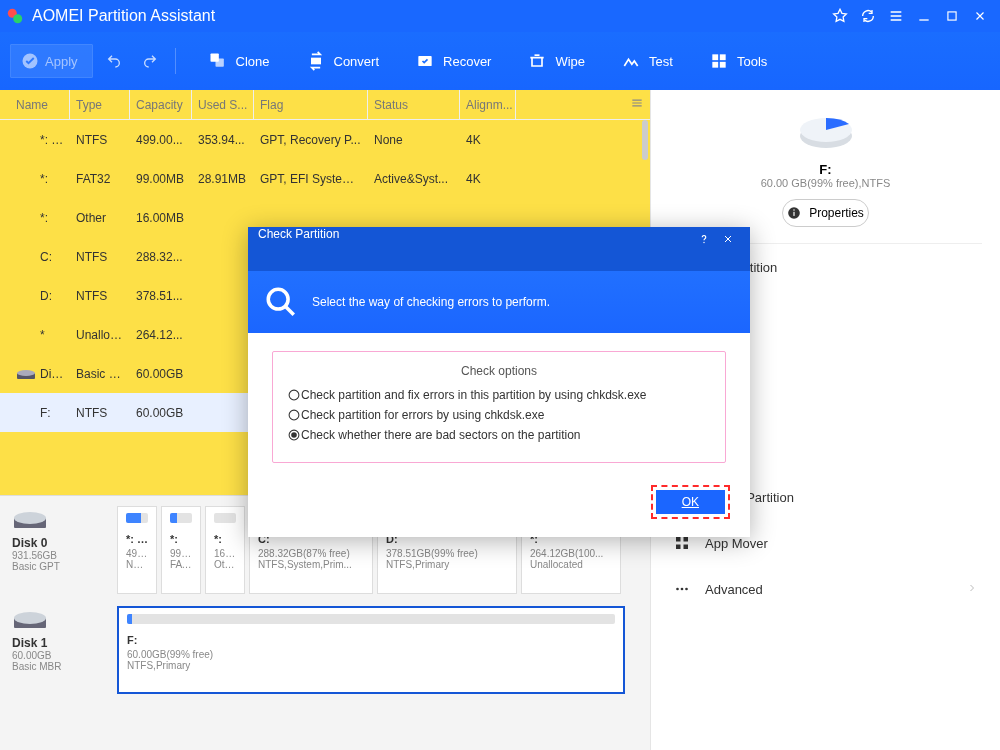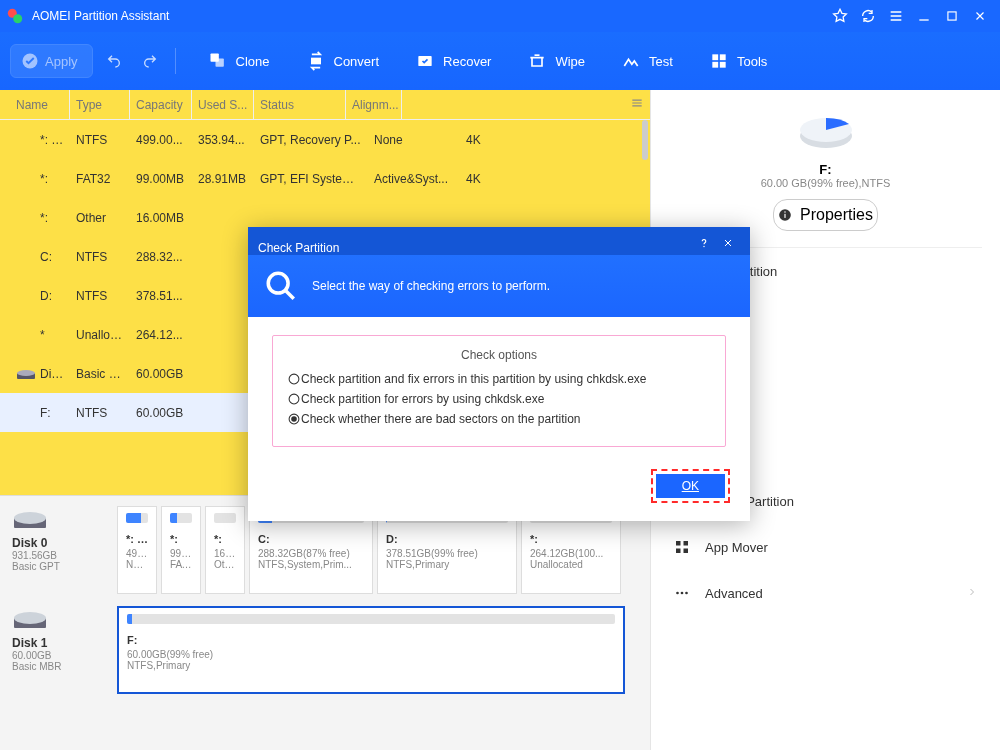--- a/index.html
+++ b/index.html
@@ -1,27 +1,27 @@
 <!DOCTYPE html>
 <html><head>
 <meta charset="utf-8">
 <style>
 * { box-sizing: border-box; margin: 0; padding: 0; font-family: "Segoe UI", Arial, sans-serif; }
 body { width: 1000px; height: 750px; background: #f5f5f5; position: relative; overflow: hidden; }
 
 
 .titlebar { height: 32px; background: #1968ff; display: flex; align-items: center; color: #fff; padding: 0 6px; }
 .titlebar .logo { width: 18px; height: 18px; margin-right: 8px; }
-.titlebar .title { font-size: 12px; flex: 1; }
+.titlebar .title { font-size: 16px; flex: 1; }
 .titlebar .tbbtn { width: 28px; height: 28px; display: flex; align-items: center; justify-content: center; cursor: pointer; }
 .titlebar svg { display: block; }
 
 
 .toolbar { height: 58px; background: linear-gradient(#1a6dff,#1766ff); display: flex; align-items: center; padding: 0 10px; gap: 6px; }
-.apply-btn { background: #3d84ff; border: 1px solid #5c99ff; color: #fff; height: 34px; display: flex; align-items: center; padding: 0 14px 0 10px; border-radius: 6px; cursor: pointer; gap: 6px; font-size: 13px; }
+.apply-btn { background: #3d84ff; border: 1px solid #5c99ff; color: #fff; height: 34px; display: flex; align-items: center; padding: 0 14px 0 10px; border-radius: 1px; cursor: pointer; gap: 6px; font-size: 13px; }
 .apply-btn.disabled { opacity: 0.6; cursor: default; }
 .tb-icon-btn { width: 30px; height: 30px; display: flex; align-items: center; justify-content: center; cursor: pointer; color: #bcd4ff; }
 .tb-sep { width: 1px; height: 26px; background: rgba(255,255,255,0.25); margin: 0 4px; }
 .tb-tool { display: flex; align-items: center; gap: 8px; color: #fff; padding: 0 10px; height: 34px; cursor: pointer; font-size: 13px; }
 .tb-tool svg { display: block; }
 
 
 .main { display: flex; height: calc(750px - 32px - 58px); }
 .left { flex: 1; display: flex; flex-direction: column; background: #fde047; }
 .right { width: 350px; border-left: 1px solid #e5e5e5; background: #fff; padding: 18px 18px 0 18px; display: flex; flex-direction: column; overflow: hidden; }
@@ -51,29 +51,29 @@
 .dm-part.selected { border: 2px solid #1456d6; }
 .dm-bar { height: 10px; background: #e3e3e3; border-radius: 2px; margin-bottom: 10px; overflow:hidden; }
 .dm-bar .fill { height: 100%; background: #3e84ff; }
 .dm-plabel { font-size: 11px; font-weight: 600; color: #333; margin-bottom: 3px; white-space: nowrap; overflow: hidden; text-overflow: ellipsis; }
 .dm-psub { font-size: 10px; color: #888; white-space: nowrap; overflow: hidden; text-overflow: ellipsis; }
 
 
 .pie { width: 60px; height: 46px; margin: 0 auto 8px auto; position: relative; }
 .r-title { text-align: center; font-weight: 600; font-size: 13px; }
 .r-sub { text-align: center; font-size: 11px; color: #888; margin-bottom: 10px; }
-.prop-btn { margin: 0 auto 16px auto; display: flex; align-items: center; gap: 8px; border: 1px solid #ccc; background: #fff; padding: 6px 4px; border-radius: 14px; cursor: pointer; font-size: 16px; width: fit-content; }
+.prop-btn { margin: 0 auto 16px auto; display: flex; align-items: center; gap: 8px; border: 1px solid #ccc; background: #fff; padding: 6px 4px; border-radius: 14px; cursor: pointer; font-size: 12px; width: fit-content; }
 .r-actions { display: flex; flex-direction: column; gap: 0; border-top: 1px solid #eee; }
 .r-action { display: flex; align-items: center; gap: 14px; height: 46px; font-size: 13px; color: #333; cursor: pointer; padding: 0 4px; }
 .r-action svg { flex-shrink: 0; }
 .r-action .chev { margin-left: auto; color: #bbb; }
 
 
 .dialog { position: absolute; left: 248px; top: 227px; width: 502px; background: #fff; box-shadow: 0 4px 24px rgba(0,0,0,0.3); }
-.dlg-title { height: 28px; background: #1456d6; color: #fff; display: flex; align-items: flex-end; padding: 0 10px; font-size: 12px; }
+.dlg-title { height: 44px; background: #1456d6; color: #fff; display: flex; align-items: flex-start; padding: 0 10px; font-size: 12px; }
 .dlg-title .sp { flex: 1; }
 .dlg-title .dbtn { width: 24px; height: 24px; display: flex; align-items: center; justify-content: center; cursor: pointer; }
 .dlg-banner { background: linear-gradient(#2170ff,#1b66ff); color: #fff; padding: 14px 16px; display: flex; align-items: center; gap: 14px; font-size: 12px; }
 .dlg-body { padding: 18px 24px 12px 24px; }
 .dlg-group { border: 1px solid #f9a8d4; border-radius: 2px; padding: 12px 14px 14px 14px; text-align: center; }
 .dlg-group-title { font-size: 12px; color: #555; margin-bottom: 10px; }
 .dlg-opt { display: flex; align-items: center; font-size: 12px; color: #333; margin: 6px 0; cursor: pointer; }
 .dlg-foot { display: flex; justify-content: flex-end; padding: 10px 20px 18px 20px; }
 .ok-btn { background: #1b66ff; color: #fff; border: none; padding: 5px 26px; font-size: 12px; cursor: pointer; text-decoration: underline; }
 .ok-wrap { border: 2px dashed #ff2a2a; padding: 3px; text-decoration: underline; }
@@ -197,20 +197,21 @@
     </div>
 </div>
 
 <div class="main">
   <div class="left">
     <div class="tbl-head">
       <div class="col c-name">Name</div>
       <div class="col c-type">Type</div>
       <div class="col c-cap">Capacity</div>
       <div class="col c-used">Used S...</div>
+      <div class="col c-flag">Flag</div>
       <div class="col c-status">Status</div>
       <div class="col c-align">Alignm...</div>
       <span class="menuicon"><svg width="14" height="14" viewBox="0 0 24 24">
             <path d="M4 7h16M4 12h16M4 17h16" stroke="#888" stroke-width="2"></path>
           </svg></span>
     </div>
     <div class="tbl-body" id="tbl-body">
       <div class="tbl-row">
           <div class="col c-name"><span style="width:24px;display:inline-block"></span><span>*: R...</span></div>
           <div class="col c-type">NTFS</div>

